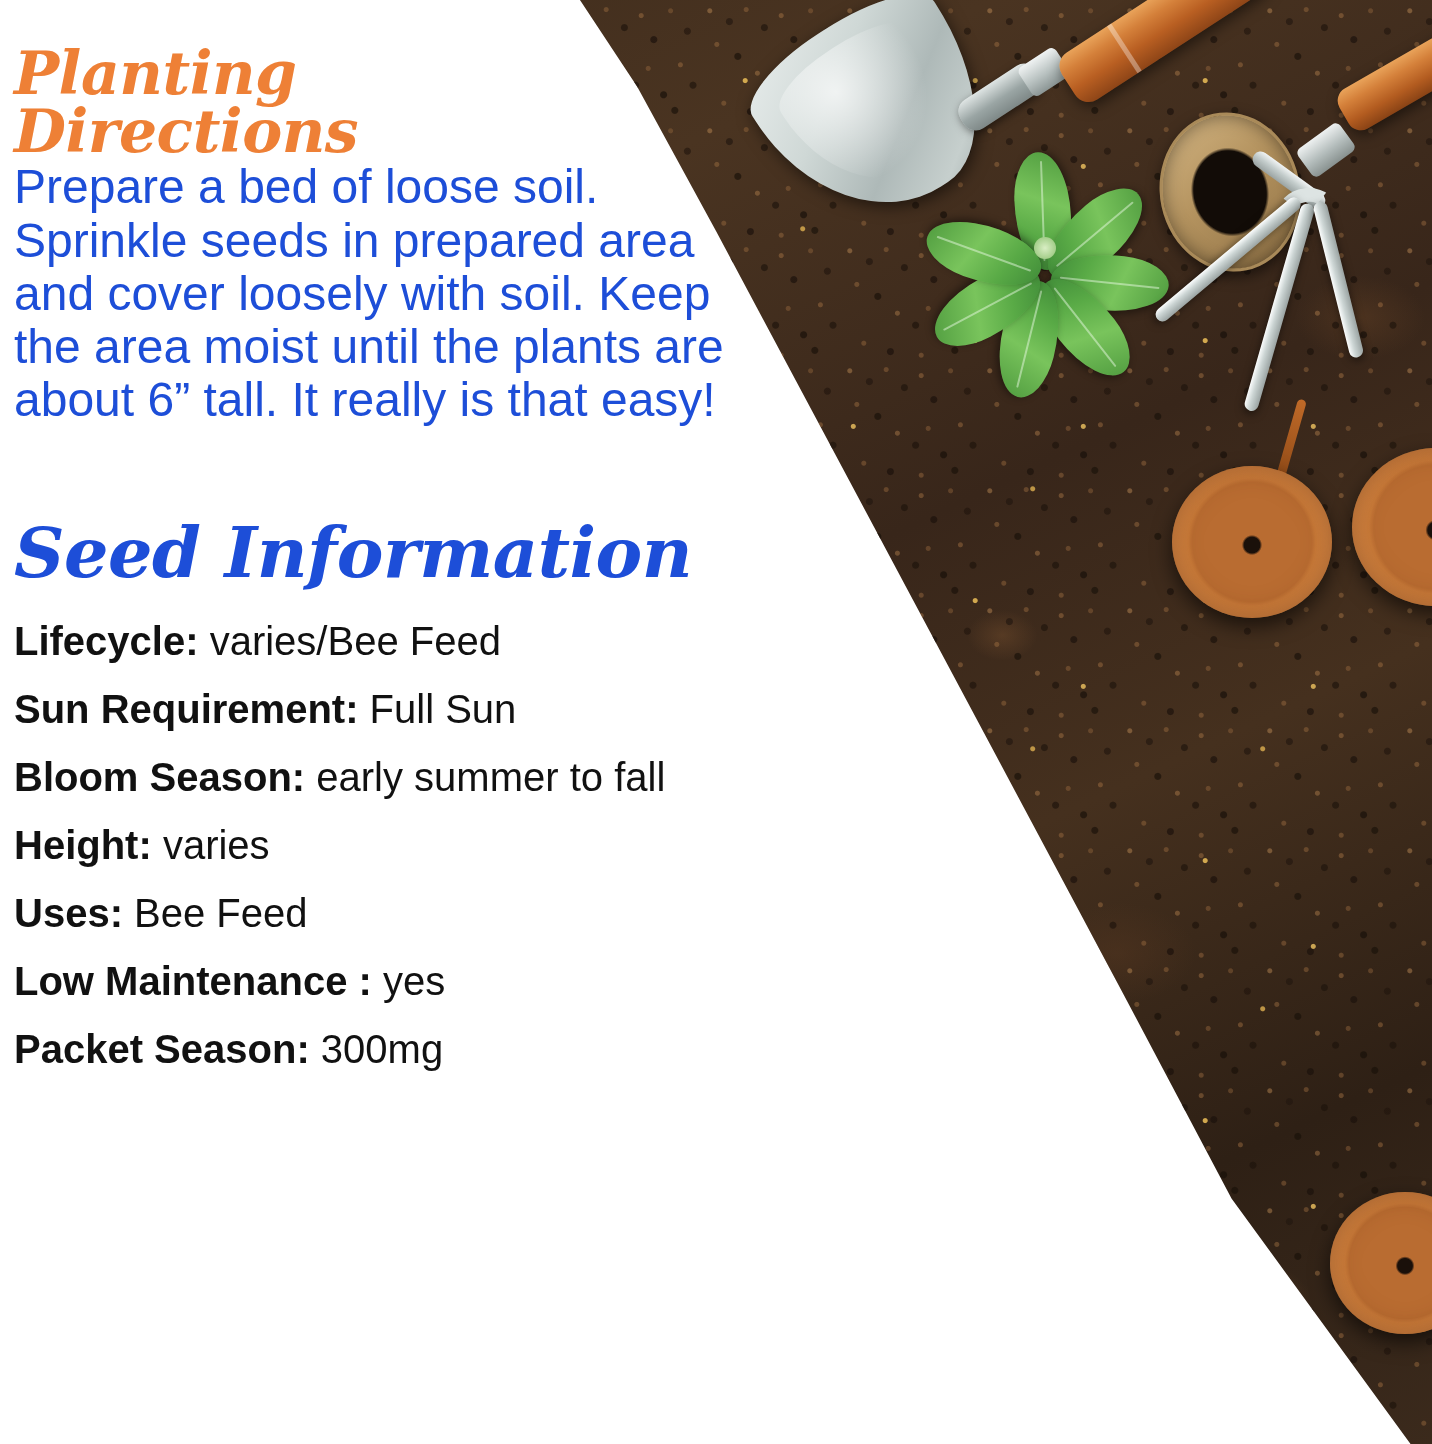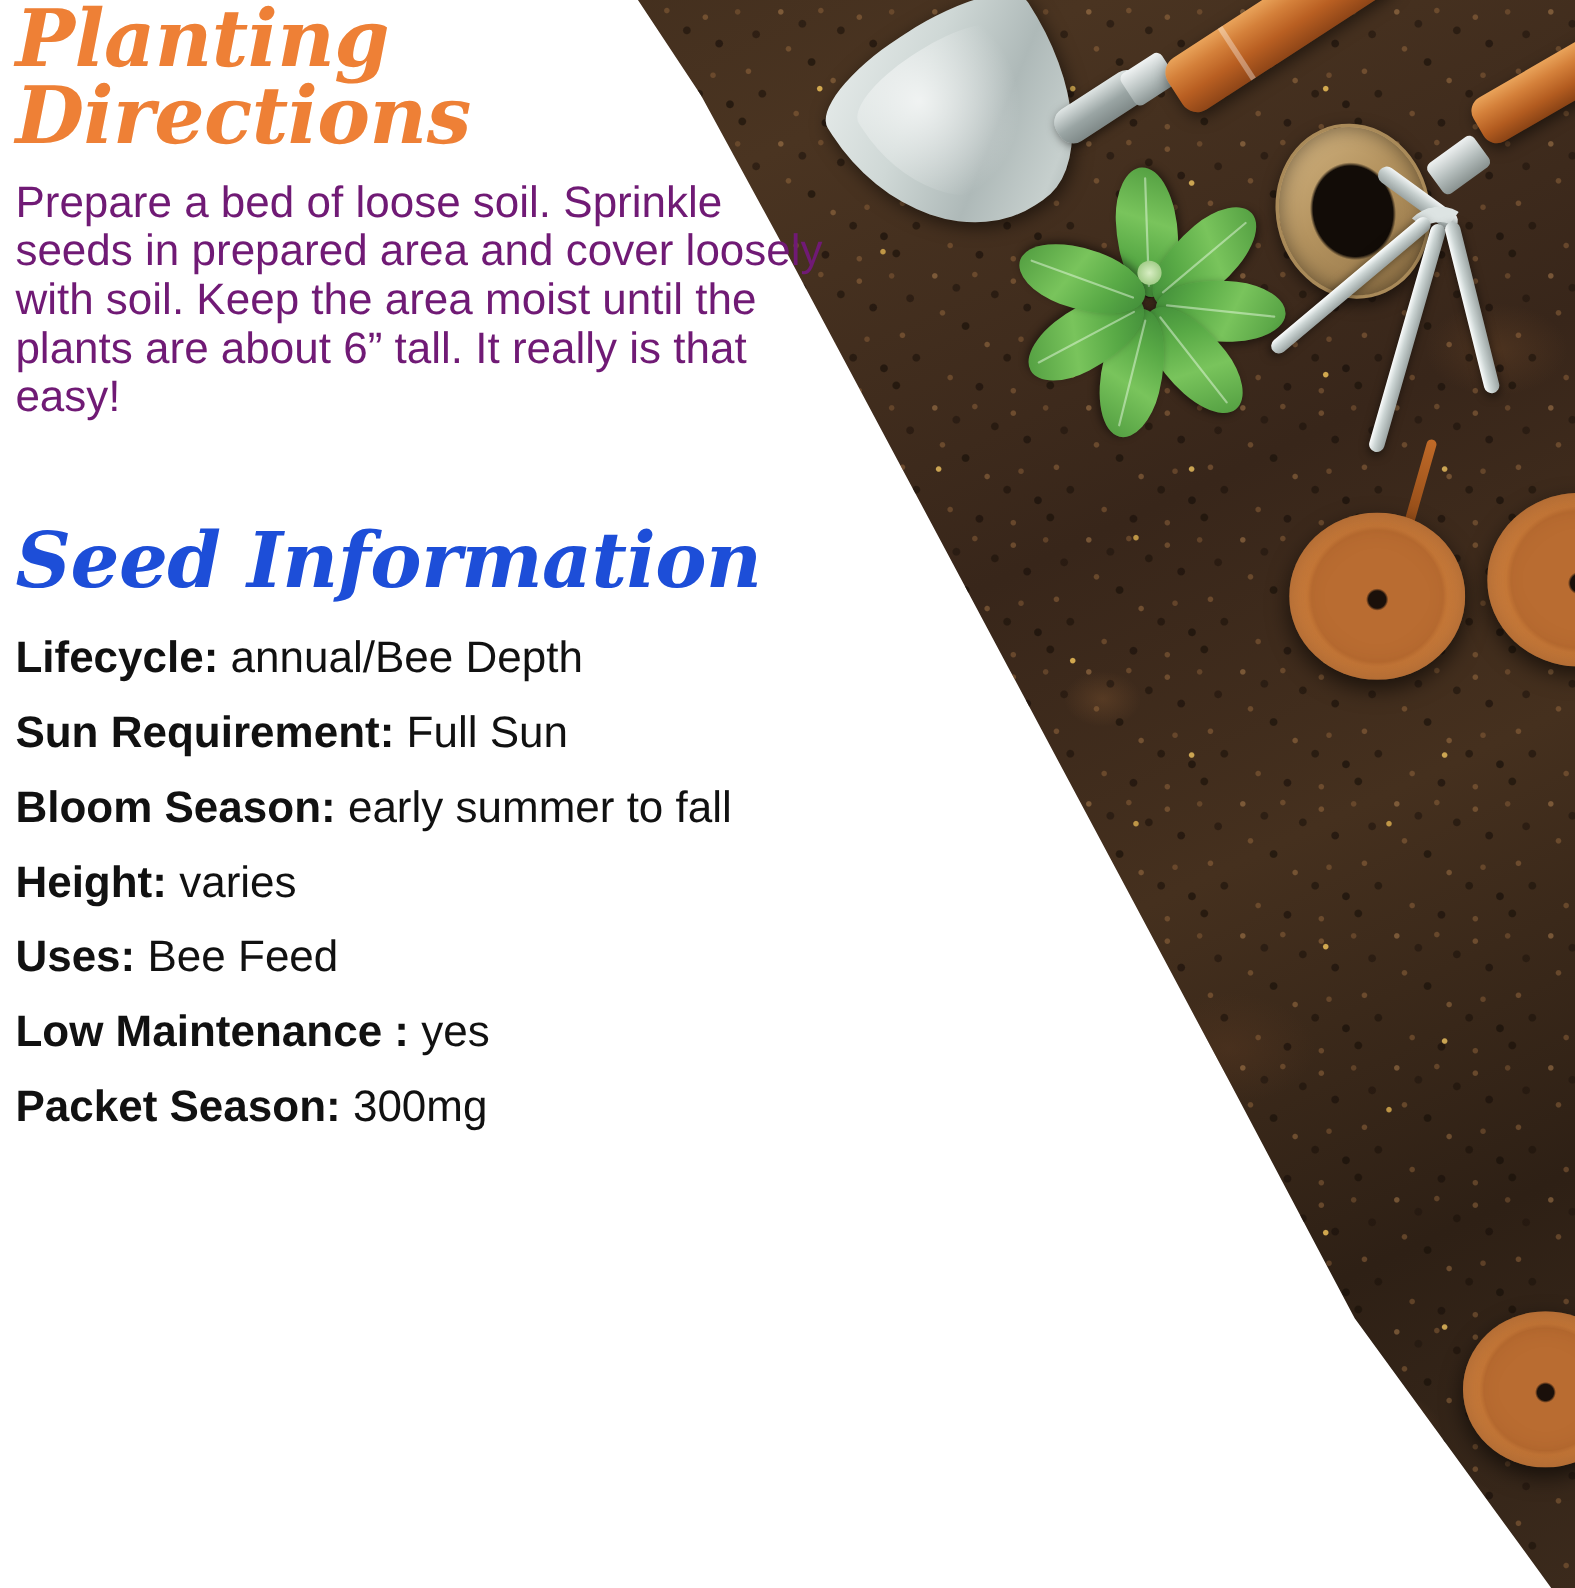--- a/index.html
+++ b/index.html
@@ -280,34 +280,34 @@
   }
 
   .section-heading{
     font-family:"DejaVu Serif", serif;
     font-weight:bold;
     font-style:italic;
     line-height:.97;
     letter-spacing:-.5px;
   }
   #planting-heading{
-    font-size:72px;
+    font-size:60px;
+    margin-top:44px;
     max-width:520px;
   }
   #seed-heading{
     font-size:70px;
     margin-top:92px;
     white-space:nowrap;
   }
 
   #planting-body{
-    margin-top:22px;
-    font-size:40px;
+    font-size:48px;
     line-height:1.11;
-    color:#701a75;
+    color:#1d4ed8;
     max-width:760px;
     font-stretch:condensed;
   }
 
   #seed-list{ margin-top:20px; list-style:none; }
   .seed-row{
     font-size:40px;
     line-height:1.70;
     color:#111;
     white-space:nowrap;
@@ -365,21 +365,21 @@
 
     <h1 id="planting-heading" class="section-heading" style="color:#EE8036">Planting Directions</h1>
 
     <p id="planting-body">Prepare a bed of loose soil. Sprinkle seeds in prepared area and cover loosely with soil. Keep the area moist until the plants are about 6” tall. It really is that easy!</p>
 
     <h1 id="seed-heading" class="section-heading" style="color:#1d4ed8">Seed Information</h1>
 
     <ul id="seed-list">
       <li class="seed-row">
         <span class="seed-label">Lifecycle:</span>
-        <span class="seed-value">annual/Bee Depth</span>
+        <span class="seed-value">varies/Bee Feed</span>
       </li>
       <li class="seed-row">
         <span class="seed-label">Sun Requirement:</span>
         <span class="seed-value">Full Sun</span>
       </li>
       <li class="seed-row">
         <span class="seed-label">Bloom Season:</span>
         <span class="seed-value">early summer to fall</span>
       </li>
       <li class="seed-row">

